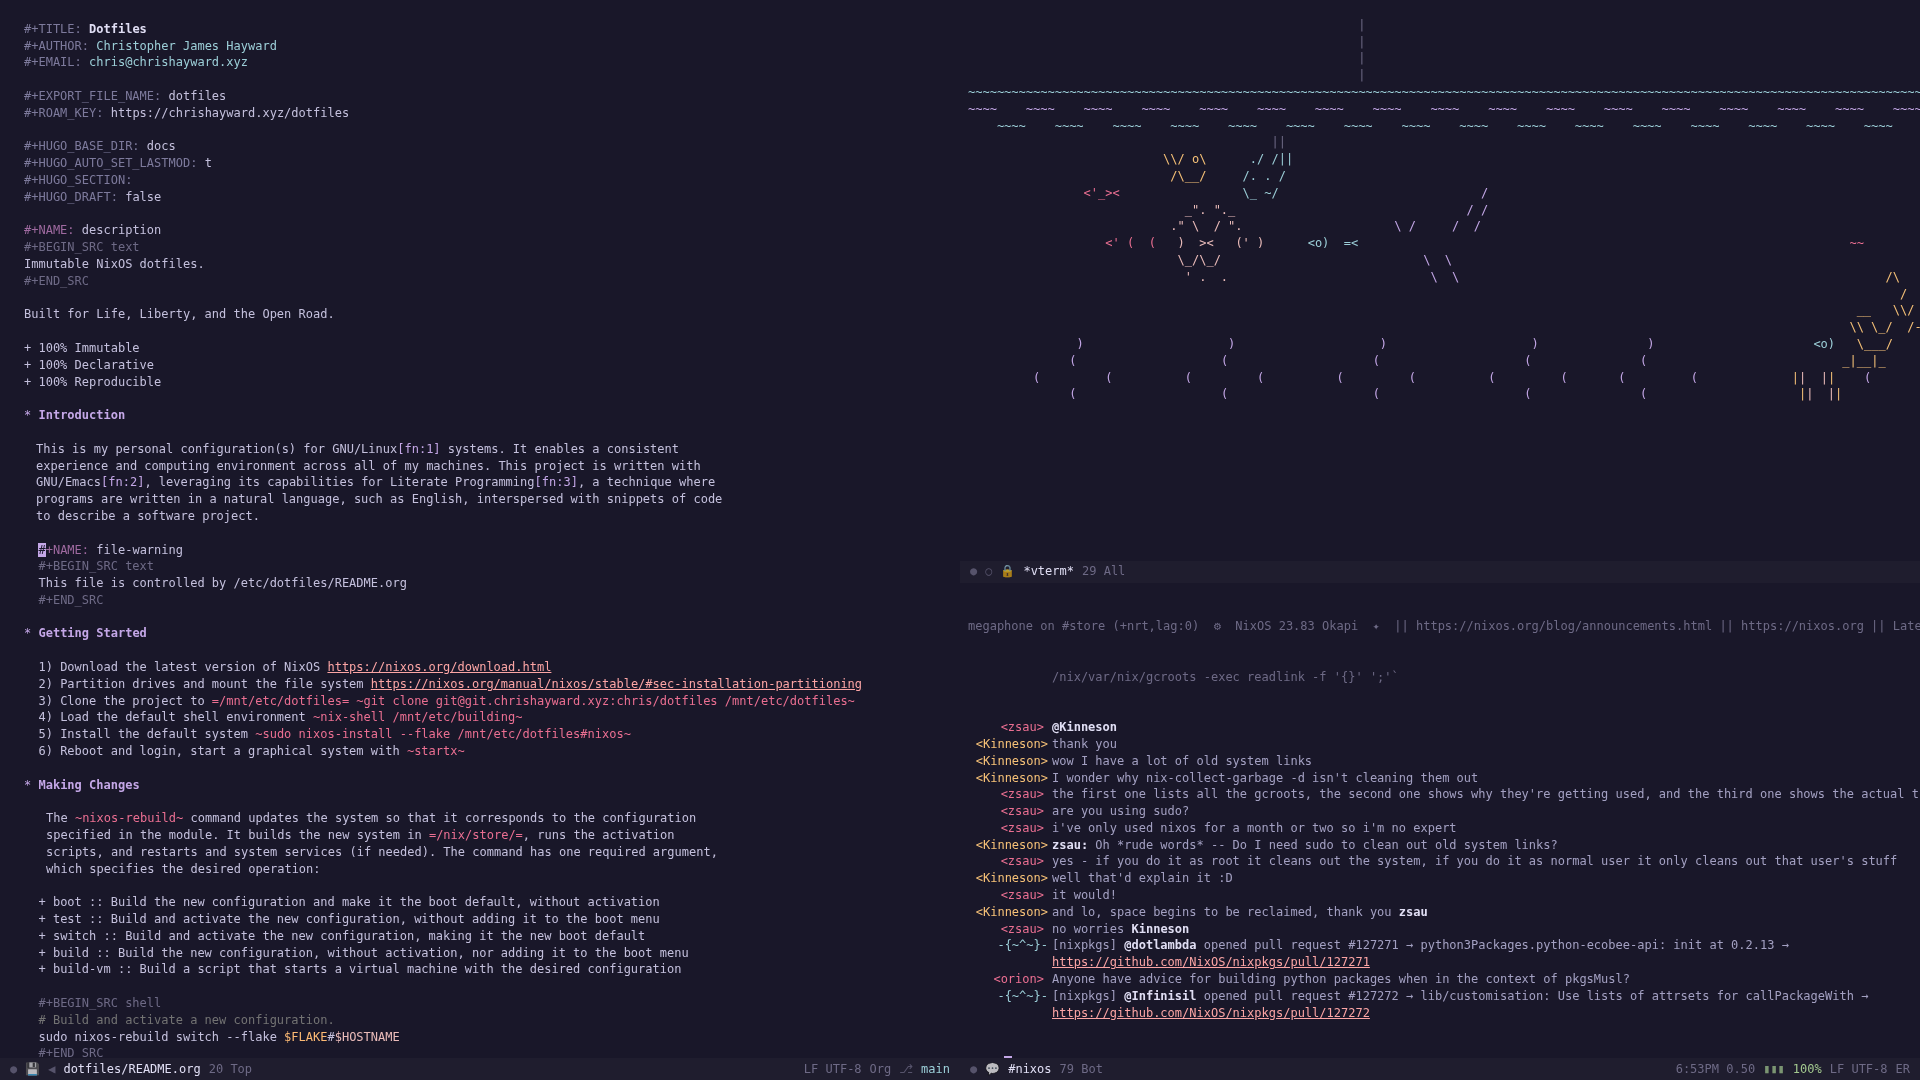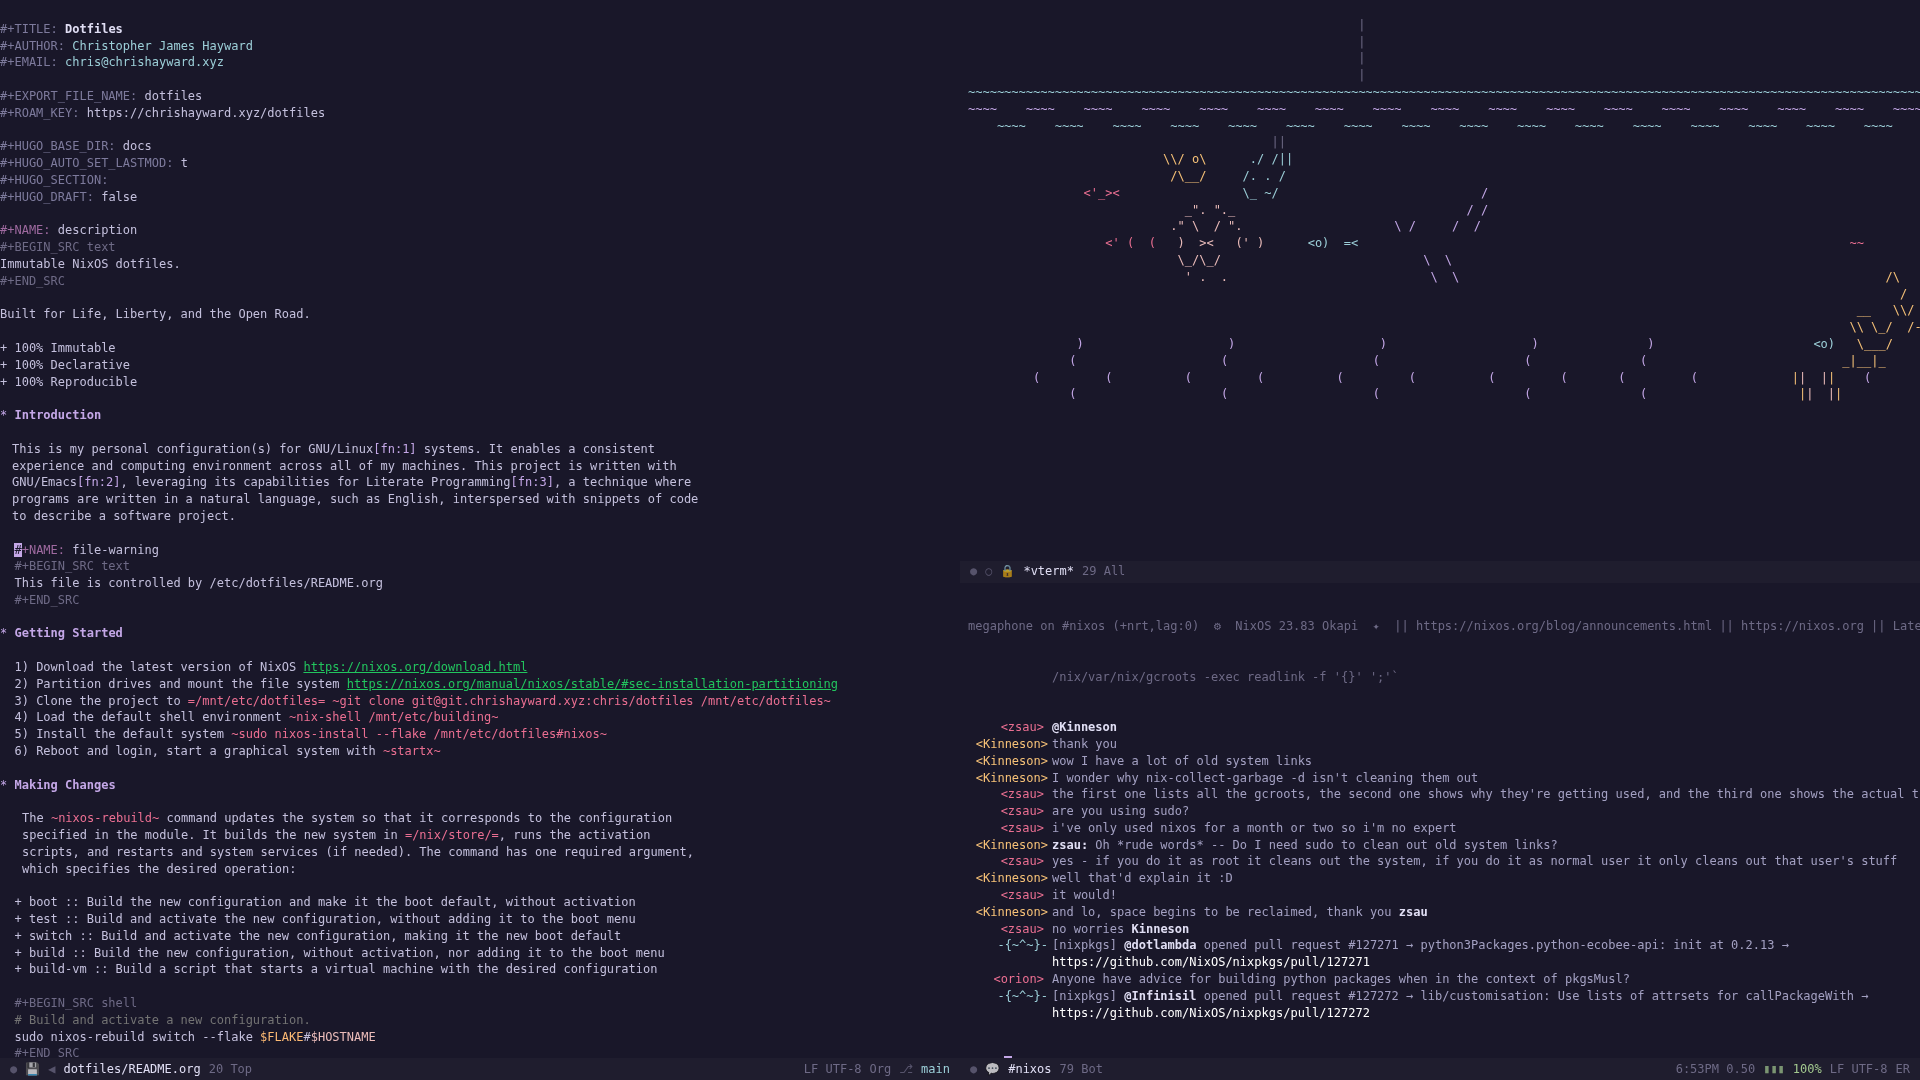--- a/index.html
+++ b/index.html
@@ -10,21 +10,21 @@
   font-size: 12px;
   line-height: 1.4;
   width: 1920px;
   height: 1080px;
   overflow: hidden;
   display: grid;
   grid-template-columns: 1fr 1fr;
   grid-template-rows: 1fr auto;
 }
 .pane { position: relative; overflow: hidden; }
-.pane-left { grid-row: 1; grid-column: 1; padding: 4px 0; white-space: pre; }
+.pane-left { grid-row: 1; grid-column: 1; padding: 4px 24px; white-space: pre; }
 .pane-right { grid-row: 1; grid-column: 2; display: grid; grid-template-rows: 53% auto 1fr; }
 .pane-vterm { padding: 0 8px; white-space: pre; position: relative; color: #6e6a86; }
 .pane-erc { padding: 2px 8px; white-space: pre-wrap; overflow: hidden; }
 .modeline {
   background: #1f1d2e;
   color: #6e6a86;
   font-size: 12px;
   padding: 2px 10px;
   display: flex;
   align-items: center;
@@ -34,40 +34,40 @@
 .modeline-bottom-left { grid-row: 2; grid-column: 1; }
 .modeline-bottom-right { grid-row: 2; grid-column: 2; }
 .ml-spacer { flex: 1; }
 .ml-icon { opacity: 0.7; }
 
 
 .kw { color: #7d7a9c; }
 .kw-label { color: #9f6aa0; }
 .title { color: #e0def4; font-weight: bold; }
 .val { color: #9ccfd8; }
-.link { color: #22c55e; text-decoration: underline; }
+.link { color: #fca5a5; text-decoration: underline; }
 .fn { color: #c4a7e7; }
 .src-begin { color: #6e6a86; }
 .h1 { color: #c4a7e7; font-weight: bold; }
 .star { color: #c4a7e7; }
 .code { color: #eb6f92; }
 .var { color: #fdba74; }
 .host { color: #ebbcba; }
 .comment { color: #737373; }
 .body { color: #c4c0dd; }
 
 
 .erc-line { display: flex; }
 .erc-nick { color: #eb6f92; min-width: 80px; text-align: right; padding-right: 4px; }
 .erc-nick2 { color: #f6c177; }
 .erc-nick3 { color: #9ccfd8; }
 .erc-msg { color: #a3a0c2; flex: 1; padding-left: 4px; }
 .erc-sys { color: #6e6a86; }
 .erc-mention { color: #e0def4; font-weight: bold; }
-.erc-link { color: #ffffff; }
+.erc-link { color: #fca5a5; text-decoration: underline; }
 .erc-prompt { color: #c4a7e7; font-weight: bold; }
 .erc-cursor { background: #c4a7e7; display: inline-block; width: 8px; height: 14px; vertical-align: text-bottom; }
 
 
 .c1 { color: #eb6f92; }
 .c2 { color: #f6c177; }
 .c3 { color: #9ccfd8; }
 .c4 { color: #c4a7e7; }
 .c5 { color: #ebbcba; }
 
@@ -168,21 +168,21 @@
     <span class="ml-icon">●</span>
     <span class="ml-icon">○</span>
     <span class="ml-icon">🔒</span>
     <span class="buffer-name">*vterm*</span>
     <span>29 All</span>
     <span class="ml-spacer"></span>
 
   </div>
 
   <div class="pane-erc">
-    <div class="erc-sys"><span>megaphone on #nixos (+nrt,lag:0)  </span>⚙<span>  NixOS 23.83 Okapi  </span>✦<span>  || https://nixos.org/blog/announcements.html || https://nixos.org || Latest NixO</span></div>
+    <div class="erc-sys"><span>megaphone on #store (+nrt,lag:0)  </span>⚙<span>  NixOS 23.83 Okapi  </span>✦<span>  || https://nixos.org/blog/announcements.html || https://nixos.org || Latest NixO</span></div>
     <div style="display:flex"><div style="width:80px"></div><div class="erc-sys" style="flex:1;padding-left:4px">/nix/var/nix/gcroots -exec readlink -f '{}' ';'`</div></div>
     <div id="erc-log"><div class="erc-line"><div class="erc-nick" style="min-width: 80px; text-align: right;">&lt;zsau&gt;</div><div class="erc-msg"><span class="erc-mention">@Kinneson</span></div></div><div class="erc-line"><div class="erc-nick2" style="min-width: 80px; text-align: right;">&lt;Kinneson&gt;</div><div class="erc-msg">thank you</div></div><div class="erc-line"><div class="erc-nick2" style="min-width: 80px; text-align: right;">&lt;Kinneson&gt;</div><div class="erc-msg">wow I have a lot of old system links</div></div><div class="erc-line"><div class="erc-nick2" style="min-width: 80px; text-align: right;">&lt;Kinneson&gt;</div><div class="erc-msg">I wonder why nix-collect-garbage -d isn't cleaning them out</div></div><div class="erc-line"><div class="erc-nick" style="min-width: 80px; text-align: right;">&lt;zsau&gt;</div><div class="erc-msg">the first one lists all the gcroots, the second one shows why they're getting used, and the third one shows the actual thing in the store</div></div><div class="erc-line"><div class="erc-nick" style="min-width: 80px; text-align: right;">&lt;zsau&gt;</div><div class="erc-msg">are you using sudo?</div></div><div class="erc-line"><div class="erc-nick" style="min-width: 80px; text-align: right;">&lt;zsau&gt;</div><div class="erc-msg">i've only used nixos for a month or two so i'm no expert</div></div><div class="erc-line"><div class="erc-nick2" style="min-width: 80px; text-align: right;">&lt;Kinneson&gt;</div><div class="erc-msg"><span class="erc-mention">zsau:</span> Oh *rude words* -- Do I need sudo to clean out old system links?</div></div><div class="erc-line"><div class="erc-nick" style="min-width: 80px; text-align: right;">&lt;zsau&gt;</div><div class="erc-msg">yes - if you do it as root it cleans out the system, if you do it as normal user it only cleans out that user's stuff</div></div><div class="erc-line"><div class="erc-nick2" style="min-width: 80px; text-align: right;">&lt;Kinneson&gt;</div><div class="erc-msg">well that'd explain it :D</div></div><div class="erc-line"><div class="erc-nick" style="min-width: 80px; text-align: right;">&lt;zsau&gt;</div><div class="erc-msg">it would!</div></div><div class="erc-line"><div class="erc-nick2" style="min-width: 80px; text-align: right;">&lt;Kinneson&gt;</div><div class="erc-msg">and lo, space begins to be reclaimed, thank you <span class="erc-mention">zsau</span></div></div><div class="erc-line"><div class="erc-nick" style="min-width: 80px; text-align: right;">&lt;zsau&gt;</div><div class="erc-msg">no worries <span class="erc-mention">Kinneson</span></div></div><div class="erc-line"><div class="erc-nick3" style="min-width: 80px; text-align: right;">-{~^~}-</div><div class="erc-msg">[nixpkgs] <span class="erc-mention">@dotlambda</span> opened pull request #127271 → python3Packages.python-ecobee-api: init at 0.2.13 →</div></div><div class="erc-line"><div style="width: 80px;"></div><div class="erc-msg" style="padding-left: 4px;"><span class="erc-link">https://github.com/NixOS/nixpkgs/pull/127271</span></div></div><div class="erc-line"><div class="erc-nick" style="min-width: 80px; text-align: right;">&lt;orion&gt;</div><div class="erc-msg">Anyone have advice for building python packages when in the context of pkgsMusl?</div></div><div class="erc-line"><div class="erc-nick3" style="min-width: 80px; text-align: right;">-{~^~}-</div><div class="erc-msg">[nixpkgs] <span class="erc-mention">@Infinisil</span> opened pull request #127272 → lib/customisation: Use lists of attrsets for callPackageWith →</div></div><div class="erc-line"><div style="width: 80px;"></div><div class="erc-msg" style="padding-left: 4px;"><span class="erc-link">https://github.com/NixOS/nixpkgs/pull/127272</span></div></div></div>
     <div style="display:flex;align-items:center"><span class="erc-prompt">ERC&gt;</span>&nbsp;<span class="erc-cursor"></span></div>
   </div>
 </div>
 
 <div class="modeline modeline-bottom-left">
   <span class="ml-icon">●</span>
   <span class="ml-icon">💾</span>
   <span class="ml-icon">◀</span>

